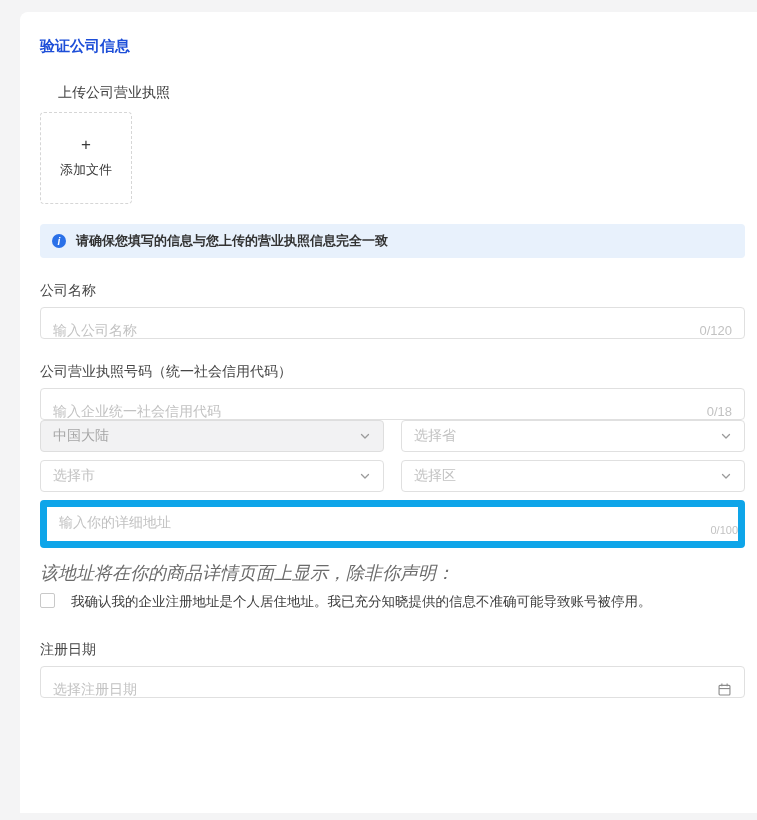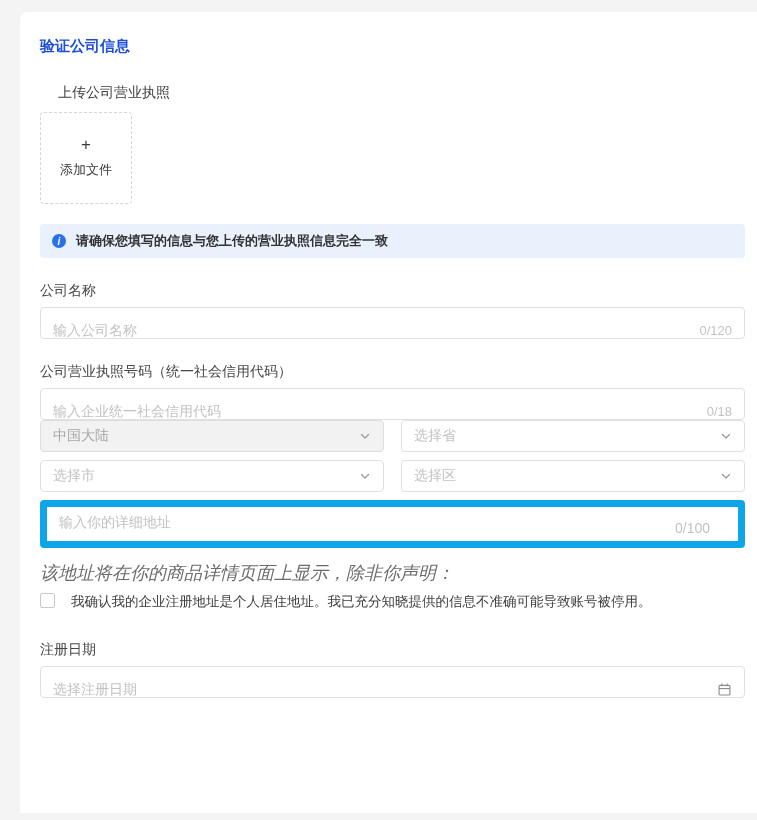--- a/index.html
+++ b/index.html
@@ -77,21 +77,21 @@
 
   .textarea-box {
     margin-top:8px; position:relative; height:48px;
     border:7px solid #0ea5e9; border-radius:4px; background:#fff;
   }
   .textarea-box textarea {
     width:100%; height:100%; border:none; outline:none; resize:none;
     padding:7px 12px; font-size:14px; color:#333; font-family:inherit; background:transparent;
   }
   .textarea-box textarea::placeholder { color:#c2c2c2; }
-  .textarea-counter { position:absolute; right:28px; bottom:5px; font-size:14px; color:#c2c2c2; }
+  .textarea-counter { position:absolute; right:0; bottom:5px; font-size:11px; color:#c2c2c2; }
 
   .address-note { margin-top:16px; font-size:18px; color:#6b6b6b; line-height:19px;font-style:italic; }
 
   .checkbox-row { margin-top:9px; display:flex; align-items:flex-start; gap:16px; }
   .checkbox-row input[type=checkbox] {
     appearance:none; -webkit-appearance:none;
     width:15px; height:15px; border:1px solid #c9c9c9; border-radius:2px;
     background:#fff; cursor:pointer; flex:0 0 auto; margin-top:1px;
   }
   .checkbox-label { font-size:13.5px; color:#3d3d3d; line-height:19px; }

